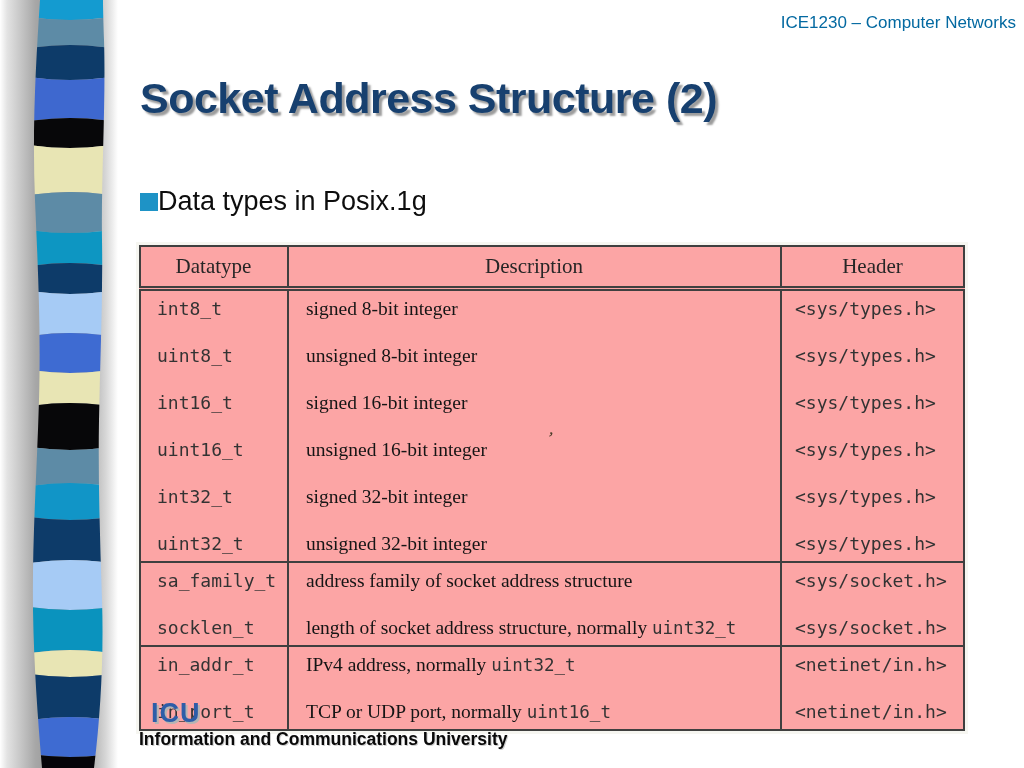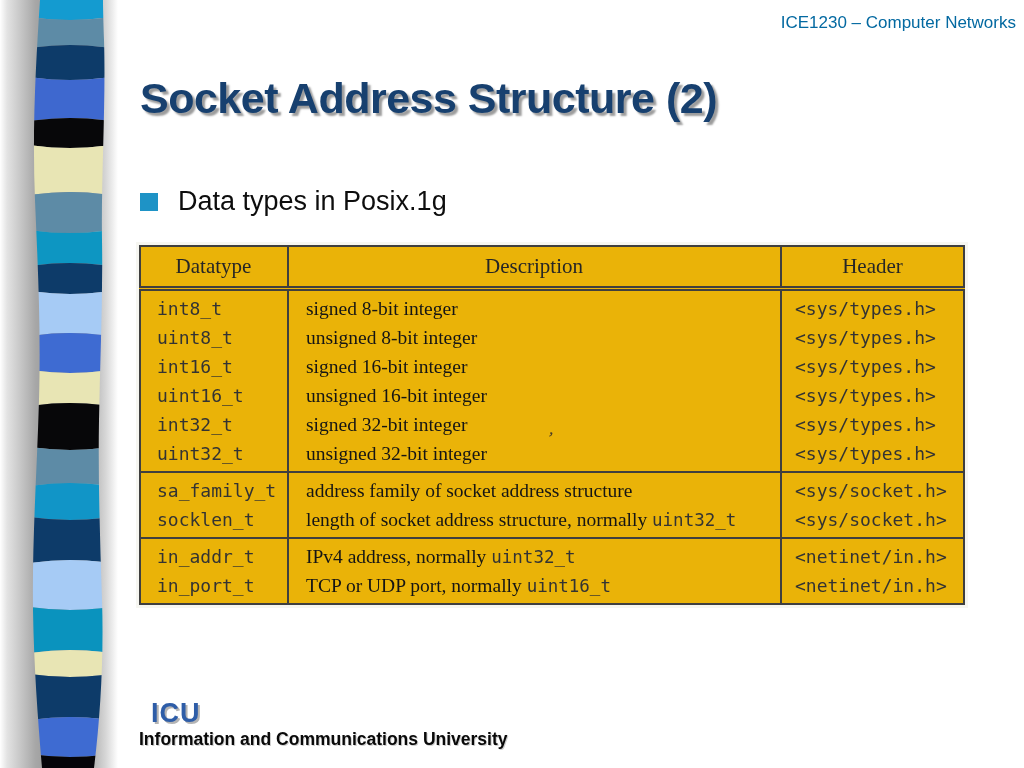--- a/index.html
+++ b/index.html
@@ -10,31 +10,31 @@
     background:linear-gradient(to right,#ffffff 0%,#e3e3e3 6%,#a7a7a7 30%,#8b8b8b 55%,#9e9e9e 72%,#d8d8d8 90%,#ffffff 100%);}
   #ribbon-svg{position:absolute;left:30px;top:0;}
   
   .course-header{position:absolute;top:13px;right:8px;font-size:17px;color:#0369a1;}
   
   .title{position:absolute;left:140px;top:74px;font-size:43px;font-weight:bold;
     letter-spacing:-0.5px;text-shadow:3px 3px 2px #9c9c9c;}
   
   .bullet-row{position:absolute;left:140px;top:186px;display:flex;align-items:flex-start;}
   .bullet-square{width:18px;height:18px;margin-top:7px;}
-  .bullet-label{margin-left:20px;font-size:27px;color:#0d0d0d;}
+  .bullet-label{font-size:27px;color:#0d0d0d;}
   
-  .scan-table{position:absolute;left:139px;top:245px;width:826px;background:#eab308;
+  .scan-table{position:absolute;left:139px;top:245px;width:826px;background:#fca5a5;
     box-shadow:0 0 0 3px #f6f6f1;}
   table{border-collapse:collapse;width:100%;table-layout:fixed;}
   table,td,th{color:#262626;}
   .scan-table table{border:2px solid #3f3f3f;}
   th{font-family:"Liberation Serif",serif;font-weight:400;font-size:21px;height:37px;
      text-align:center;vertical-align:middle;}
   thead tr{border-bottom:5px double #3f3f3f;}
-  td{vertical-align:middle;height:29px;padding:0;}
+  td{vertical-align:middle;height:29px;padding:9px;}
   .c-type{border-right:2px solid #3f3f3f;padding-left:16px;}
   .c-desc{padding-left:17px;border-right:2px solid #3f3f3f;margin-left:20px;}
   .c-hdr{padding-left:13px;}
   th.c-type,th.c-desc{border-right:2px solid #3f3f3f;padding-left:0;}
   tbody.section{border-top:2px solid #3f3f3f;}
   tbody tr:first-child td{padding-top:3px;}
   tbody tr:last-child td{padding-bottom:3px;}
   .mono{font-family:"DejaVu Sans Mono","Liberation Mono",monospace;font-size:18px;color:#333333;}
   .serif-desc{font-family:"Liberation Serif",serif;font-size:19.5px;color:#151515;}
   .serif-desc .inline-code{font-size:17.5px;}

